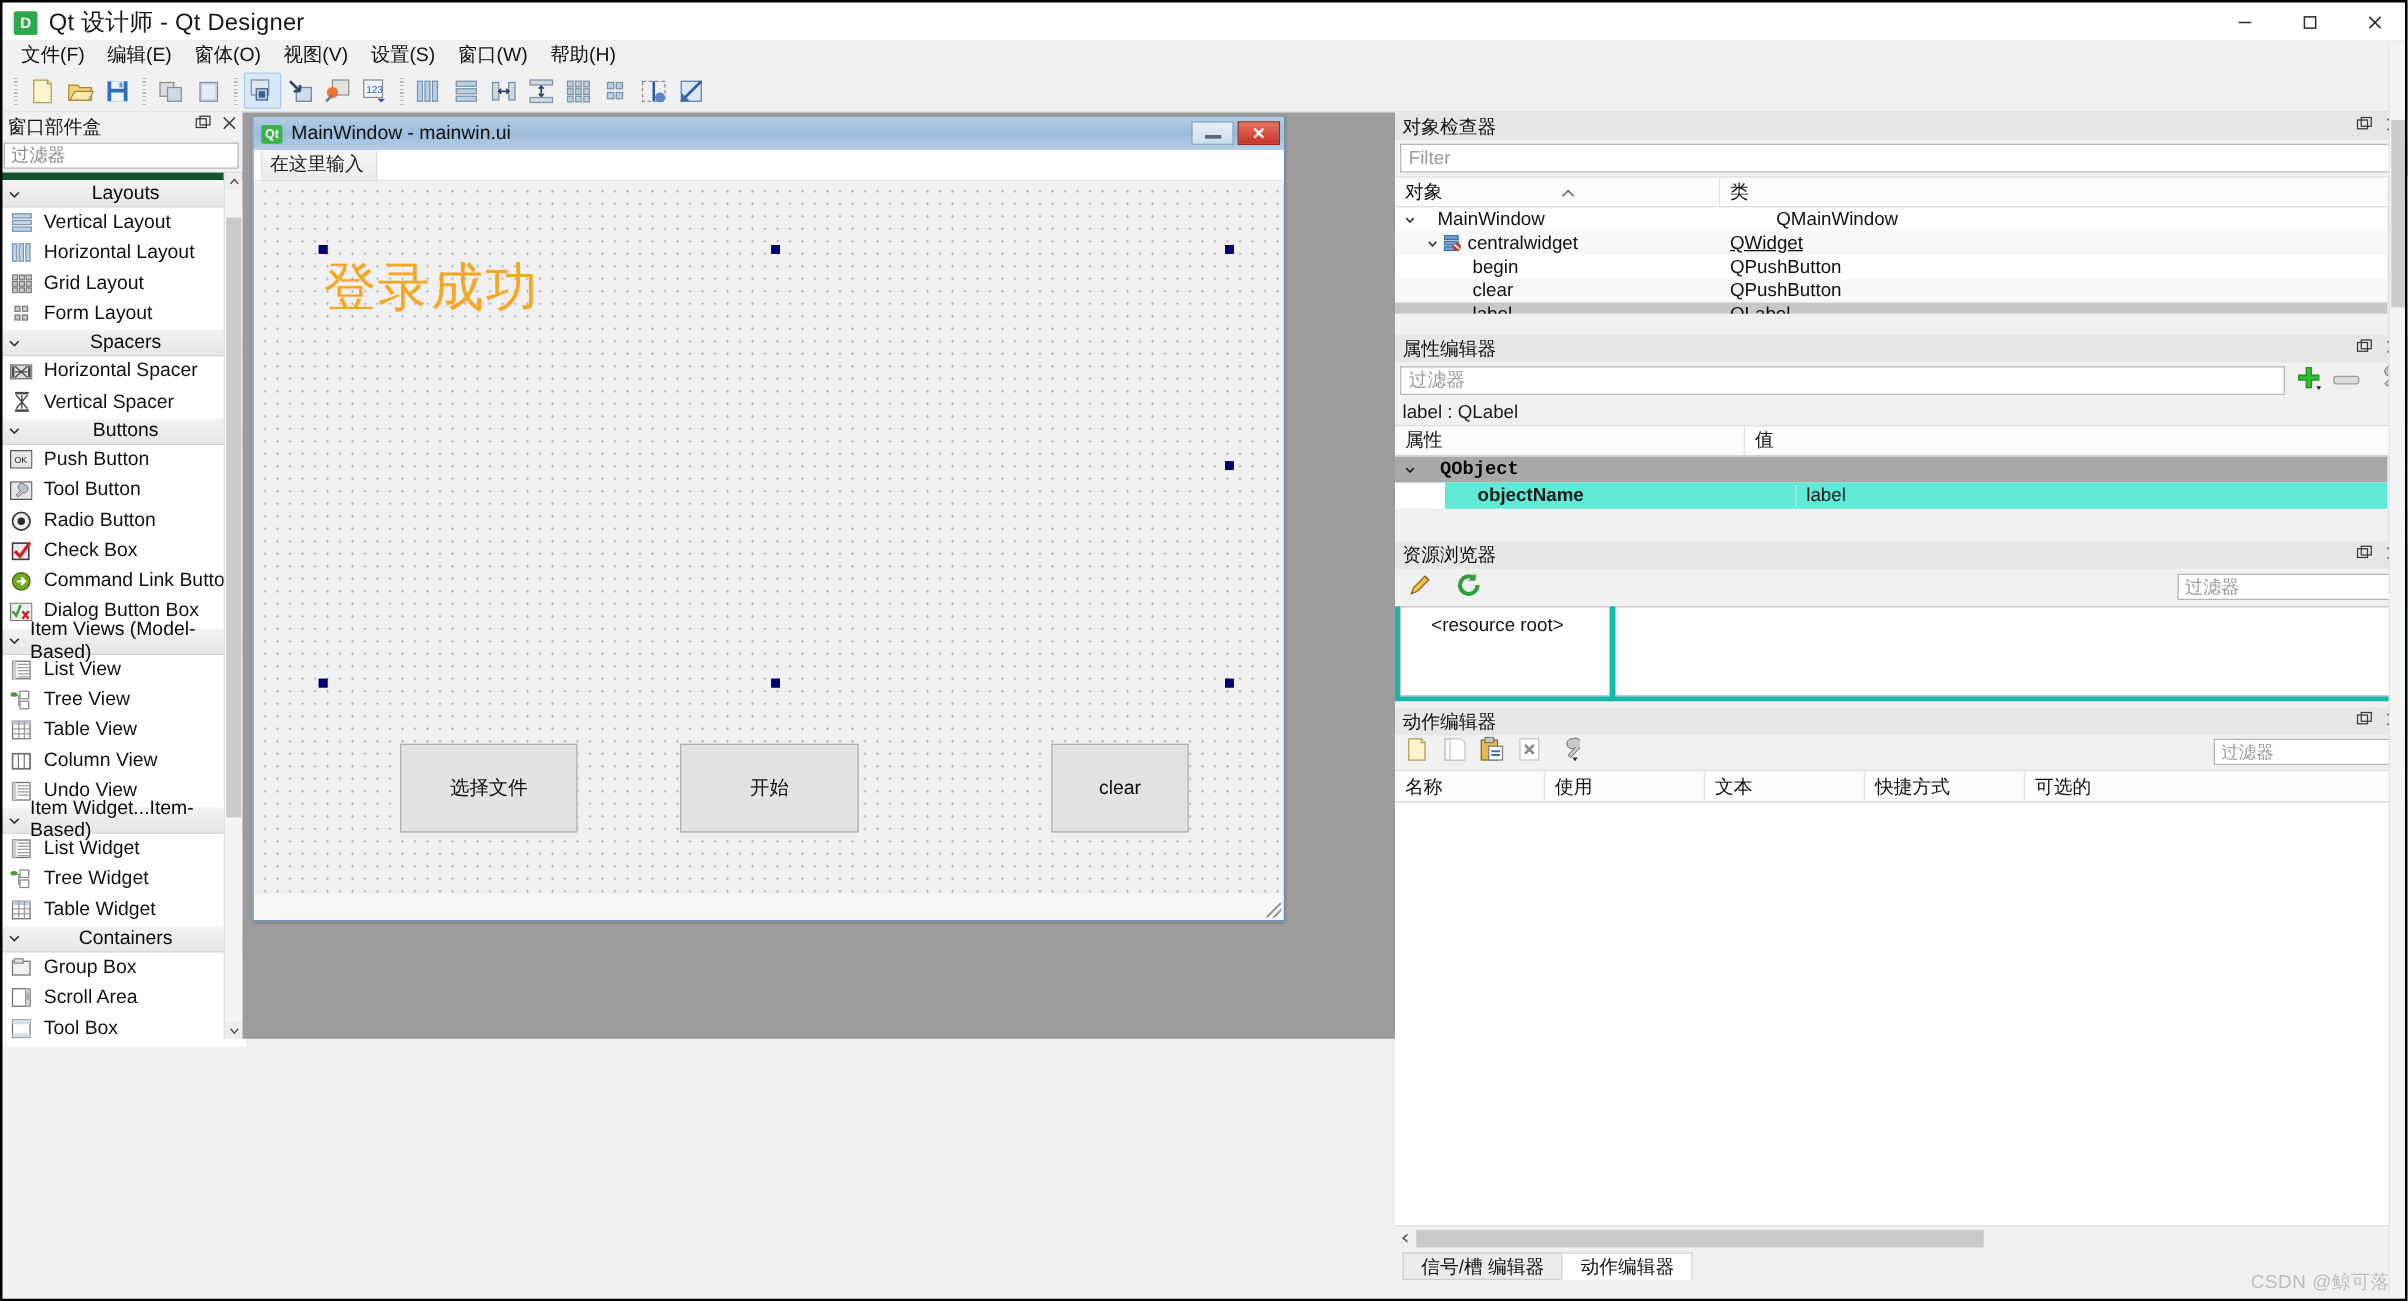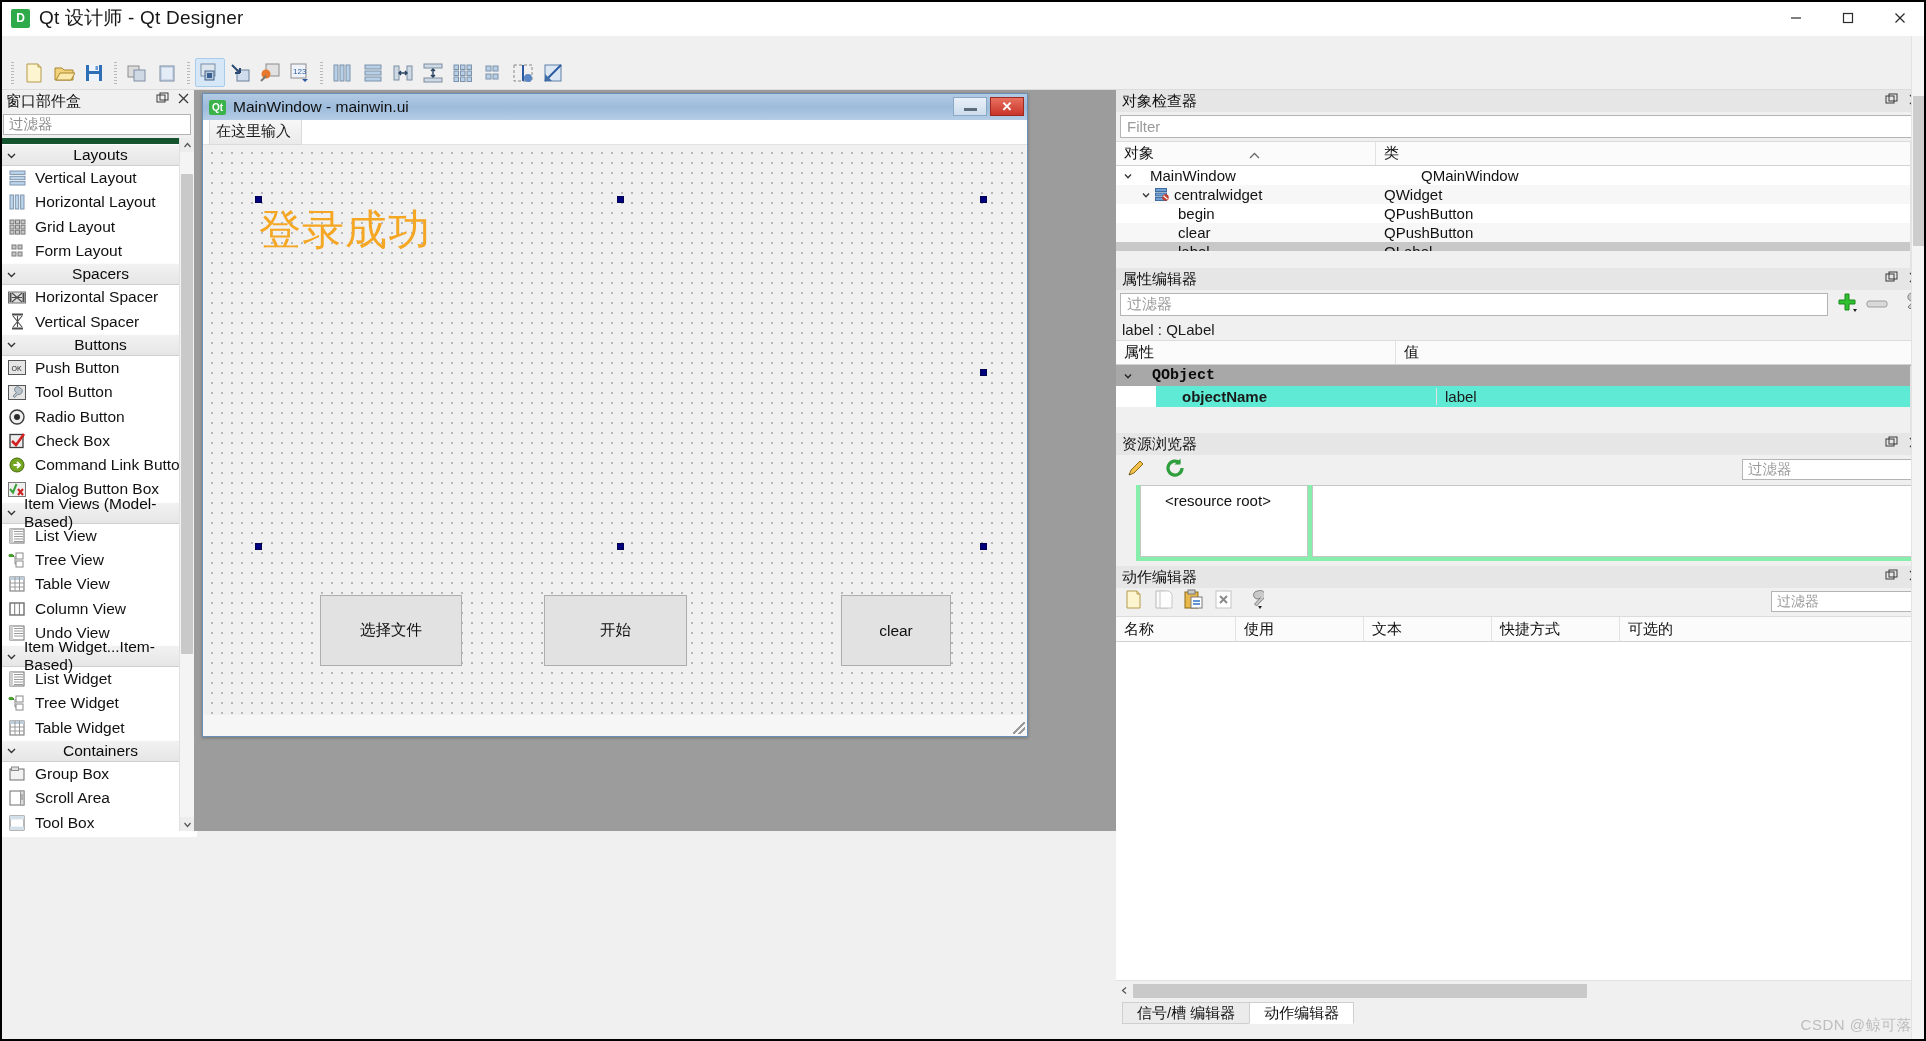--- a/index.html
+++ b/index.html
@@ -370,23 +370,22 @@
     margin-left: 40px;
   }
   .qobj-row {
     height: 21px; display:flex; align-items:center;
     background: #a8a8a8; color: #0a0a0a;
     font-weight: bold; font-size: 15px;
   }
 
   .res-body {
     display: flex;
-    background: #86efac;
-    box-sizing: border-box;
-    margin-left: 20px;
+    background: #14b8a6;
+    box-sizing: border-box;
   }
   .res-left {
     width: 168px; background: #fff; border: 1px solid #c6c6c6;
     box-sizing: border-box;
     font-size: 15px; color: #111;
     padding-top: 6px; padding-left: 24px;
   }
   .res-right {
     flex: 1; background: #fff; border: 1px solid #c6c6c6;
     box-sizing: border-box; margin-left: 4px;
@@ -469,20 +468,29 @@
       </div>
       <div class="tb-btn">
         <svg width="14" height="14" viewBox="0 0 14 14">
             <line x1="2.5" y1="2.5" x2="11.5" y2="11.5" stroke="#2b2b2b" stroke-width="1.2"></line>
             <line x1="11.5" y1="2.5" x2="2.5" y2="11.5" stroke="#2b2b2b" stroke-width="1.2"></line>
           </svg>
       </div>
     </div>
   </div>
 
+  <div class="menubar">
+    <div class="menu-item">文件(F)</div>
+    <div class="menu-item">编辑(E)</div>
+    <div class="menu-item">窗体(O)</div>
+    <div class="menu-item">视图(V)</div>
+    <div class="menu-item">设置(S)</div>
+    <div class="menu-item">窗口(W)</div>
+    <div class="menu-item">帮助(H)</div>
+  </div>
 
   <div class="toolbar">
     <div class="tgrip"></div>
     <div class="tgroup">
       <div class="tbtn">
         <svg width="22" height="22" viewBox="0 0 22 22">
             <path d="M4 2 h11 l3 3 v15 h-14 z" fill="#fdf5cf" stroke="#b59b4d" stroke-width="1"></path>
             <path d="M15 2 v3 h3" fill="#e8dcab" stroke="#b59b4d" stroke-width="1"></path>
           </svg>
       </div>
@@ -1085,21 +1093,21 @@
               <svg width="15" height="13" viewBox="0 0 15 13">
                   <rect x="0.5" y="0.5" width="11" height="3" fill="#6f9fd4" stroke="#3f6da0"></rect>
                   <rect x="0.5" y="5" width="11" height="3" fill="#6f9fd4" stroke="#3f6da0"></rect>
                   <rect x="0.5" y="9.5" width="11" height="3" fill="#6f9fd4" stroke="#3f6da0"></rect>
                   <circle cx="10.5" cy="9.5" r="3.2" fill="#c23b2b"></circle>
                   <line x1="8.5" y1="7.7" x2="12.5" y2="11.3" stroke="#fff" stroke-width="1.2"></line>
                 </svg>
             </span>
             <span style="margin-left:4px;">centralwidget</span>
           </div>
-          <div class="c2" style="flex:1; padding-left:8px;"><span>QWidget</span></div>
+          <div class="c2" style="flex:1; padding-left:8px;text-decoration:underline;"><span>QWidget</span></div>
         </div>
         <div class="row">
           <div class="c1" style="width:260px; padding-left:62px;">
               <span>begin</span>
             </div>
           <div class="c2" style="flex:1; padding-left:8px;"><span>QPushButton</span></div>
         </div>
         <div class="row alt">
           <div class="c1" style="width:260px; padding-left:62px;">
               <span>clear</span>

